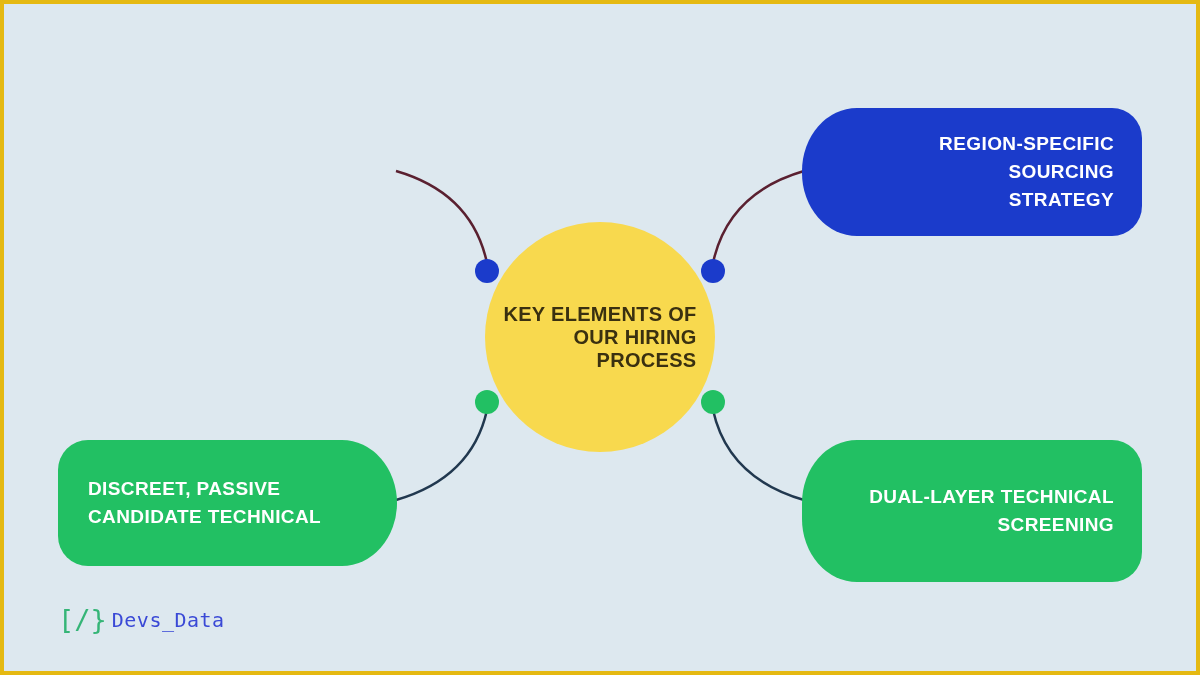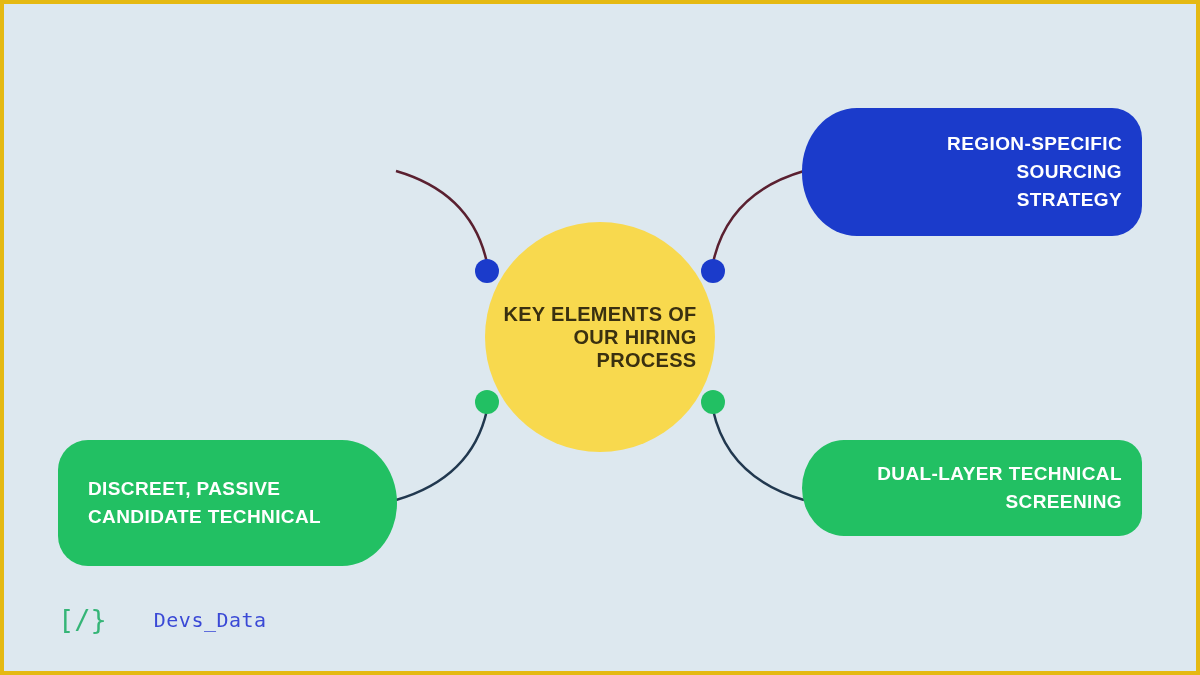--- a/index.html
+++ b/index.html
@@ -55,27 +55,27 @@
     border-radius: 30px 55px 55px 30px / 30px 63px 63px 30px;
     justify-content: flex-start;
     text-align: left;
     padding-left: 30px;
     padding-right: 48px;
   }
   .bulge-left {
     border-radius: 55px 30px 30px 55px / 63px 30px 30px 63px;
     justify-content: flex-end;
     text-align: right;
-    padding-right: 20px;
+    padding-right: 28px;
     padding-left: 56px;
   }
   .node-tl { left: 58px;  top: 105px; width: 340px; height: 130px; }
   .node-tr { left: 802px; top: 108px; width: 340px; height: 128px; }
   .node-bl { left: 58px;  top: 440px; width: 339px; height: 126px; }
-  .node-br { left: 802px; top: 440px; width: 340px; height: 96px; }
+  .node-br { left: 802px; top: 440px; width: 340px; height: 142px; }
 
   .center-circle {
     position: absolute;
     left: 485px;
     top: 222px;
     width: 230px;
     height: 230px;
     border-radius: 50%;
     background: var(--circle-yellow, #F8D94E);
     display: flex;
@@ -107,21 +107,20 @@
     font-family: "DejaVu Sans Mono", monospace;
     font-size: 27px;
     line-height: 36px;
   }
   .logo-text {
     color: var(--logo-blue, #3A49D6);
     font-family: "DejaVu Sans Mono", monospace;
     font-size: 20px;
     line-height: 36px;
     letter-spacing: 0.5px;
-    margin-left: 42px;
   }
 </style>
 </head>
 <body>
 
 <div class="canvas">
 
   <svg class="connectors" width="1200" height="675" viewBox="0 0 1200 675" xmlns="http://www.w3.org/2000/svg">
     <path class="conn conn-top" d="M396,171 Q472,193 487,263"></path>
     <path class="conn conn-top" d="M804,171 Q728,193 713,263"></path>

